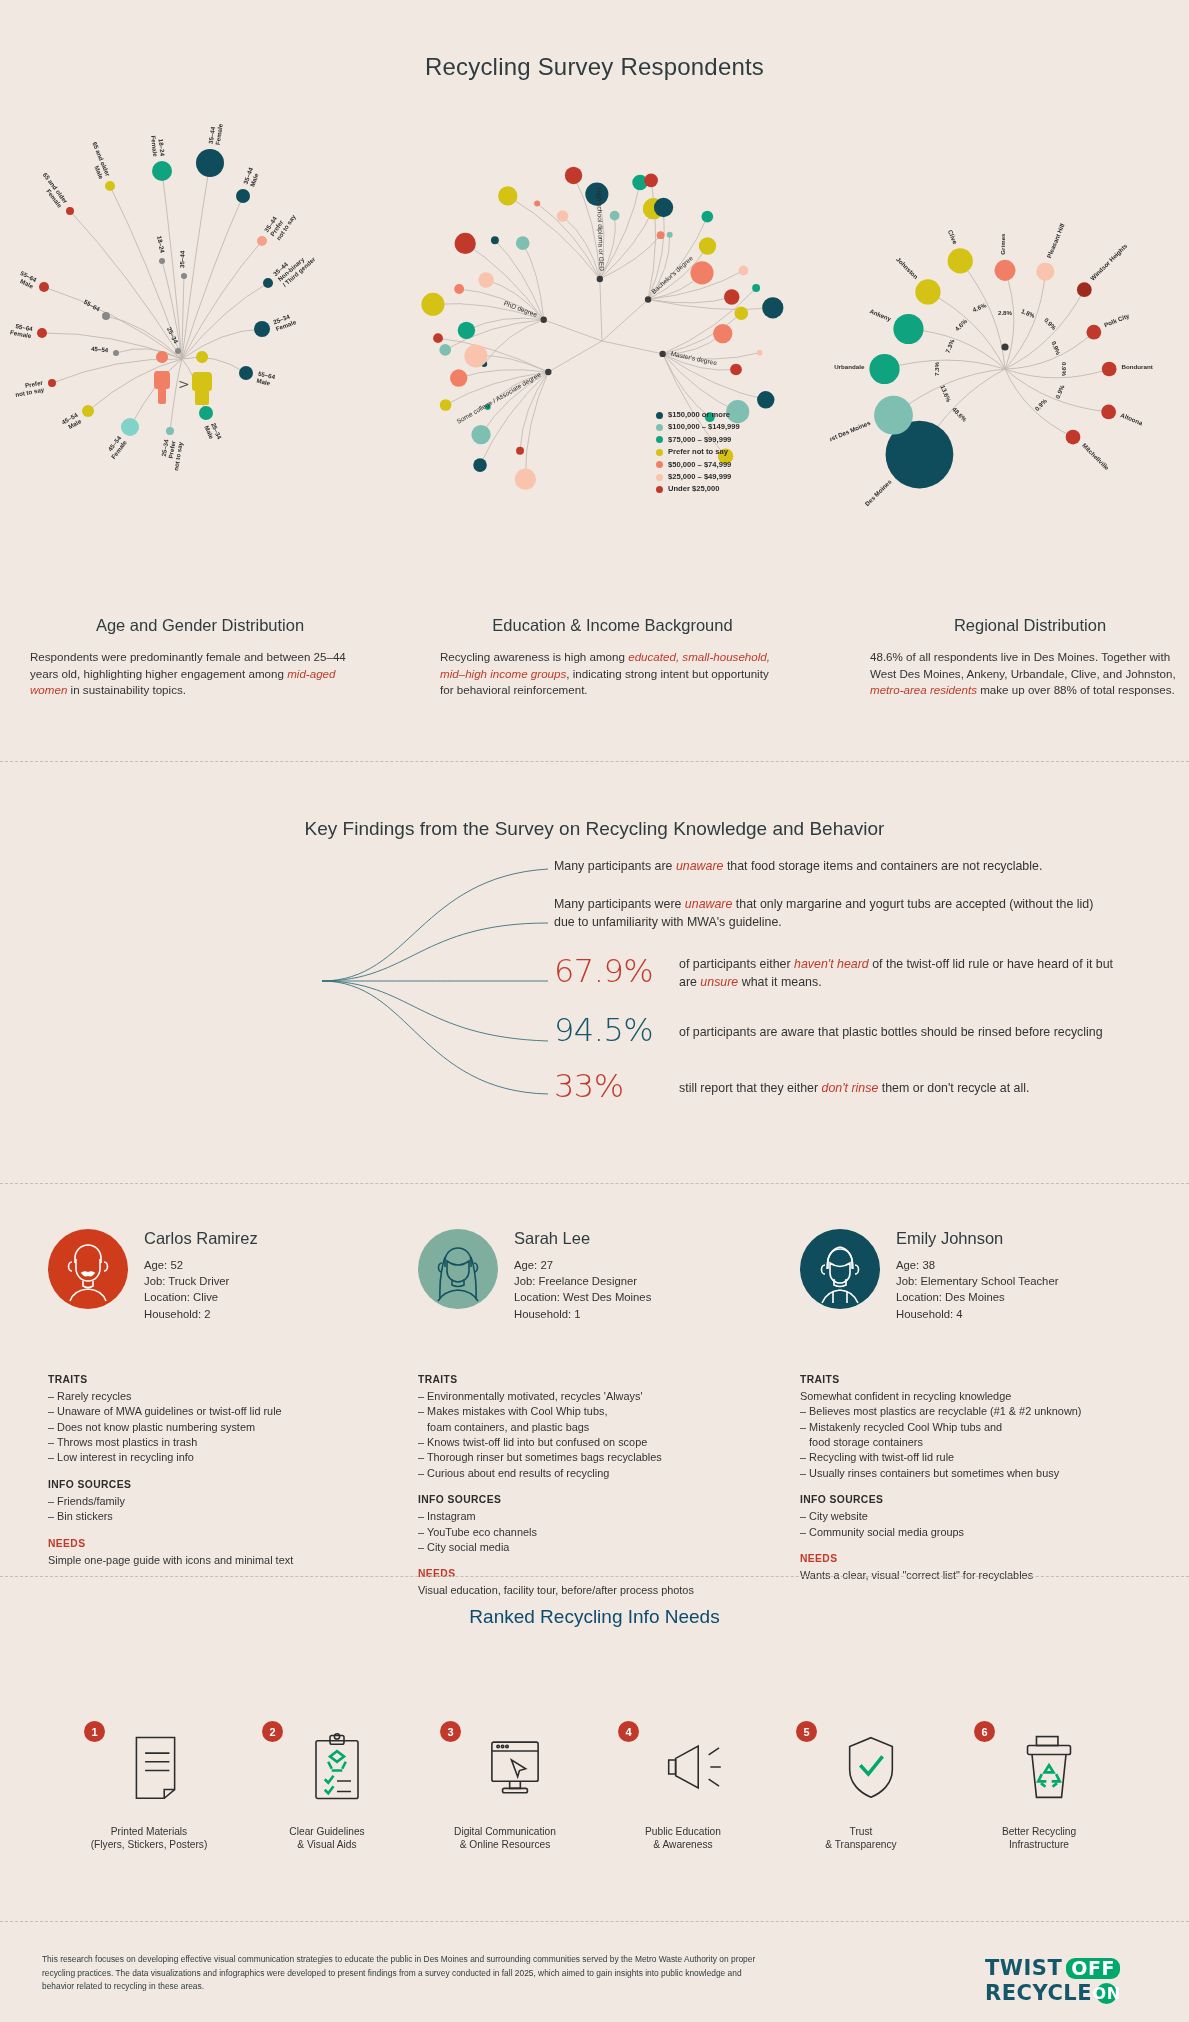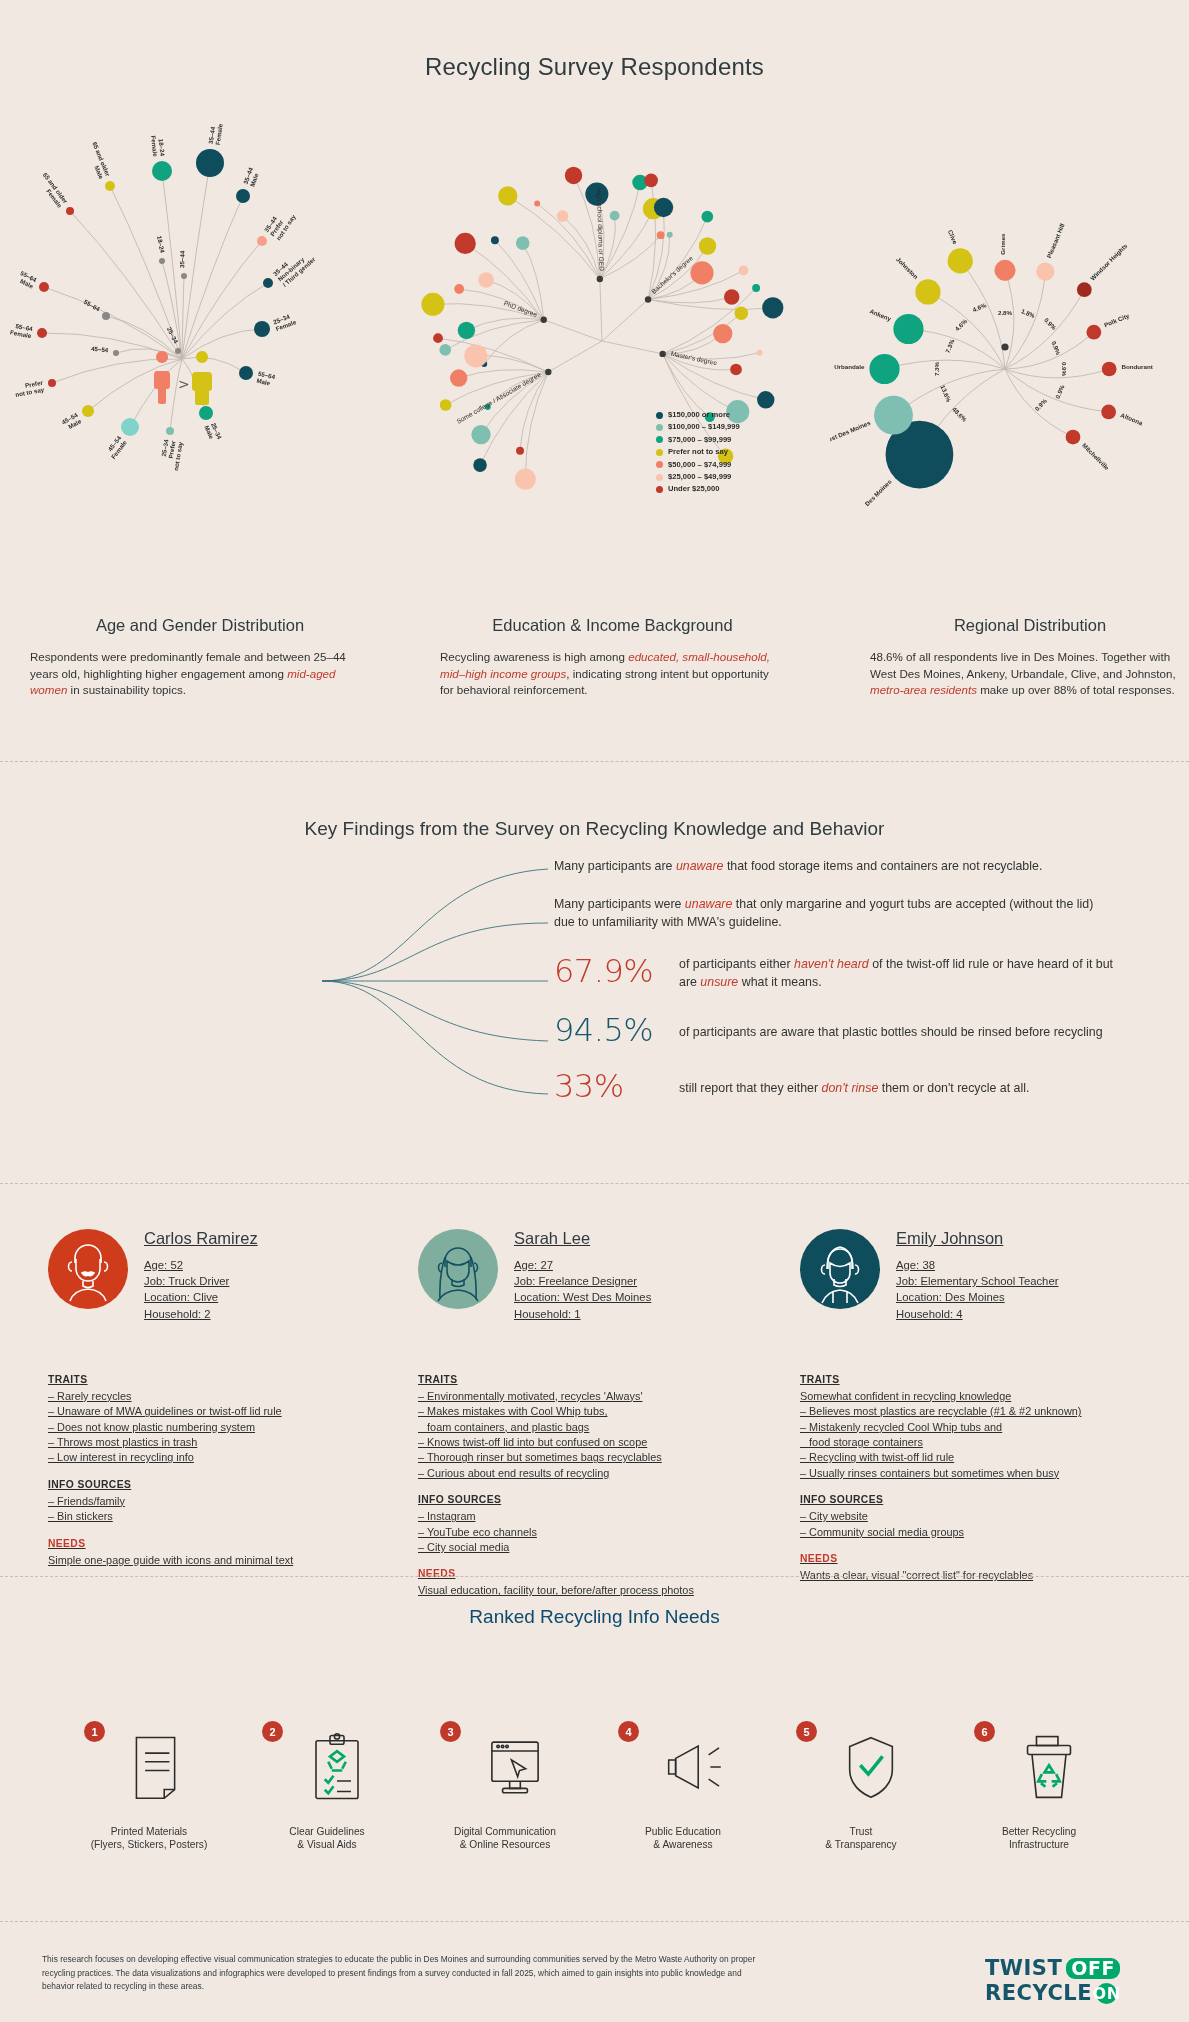--- a/index.html
+++ b/index.html
@@ -61,21 +61,21 @@
   .f-row .pct{
     font-family:"DejaVu Sans", sans-serif;font-weight:300;
     font-size:32px;line-height:34px;letter-spacing:-.5px;width:125px;flex:0 0 auto;
   }
   .pct.red{color:#c0392b;}
   .pct.teal{color:#16566b;}
   .f-row .txt{font-size:12.4px;line-height:18px;color:#333;padding-top:4px;}
   .f-plain{font-size:12.4px;line-height:18px;color:#333;margin-bottom:20px;}
 
   
-  .persona{position:absolute;top:1198px;text-decoration:underline;}
+  .persona{position:absolute;top:1198px;}
   .p1{left:48px;width:360px;}
   .p2{left:418px;width:380px;}
   .p3{left:800px;width:385px;}
   .p-head{display:flex;align-items:flex-start;gap:16px;}
   .avatar{width:80px;height:80px;border-radius:50%;flex:0 0 auto;position:relative;}
   .avatar svg{position:absolute;left:0;top:0;width:80px;height:80px;}
   .p-info .pname{font-size:16.5px;font-weight:400;color:#2f3b3f;margin-bottom:9px;}
   .p-info .pline{font-size:11.3px;line-height:16.2px;color:#333;}
   .p-body{margin-top:52px;}
   .p-body .hdr{font-size:10.3px;font-weight:bold;letter-spacing:.4px;color:#2c2c2c;margin-bottom:4px;}

